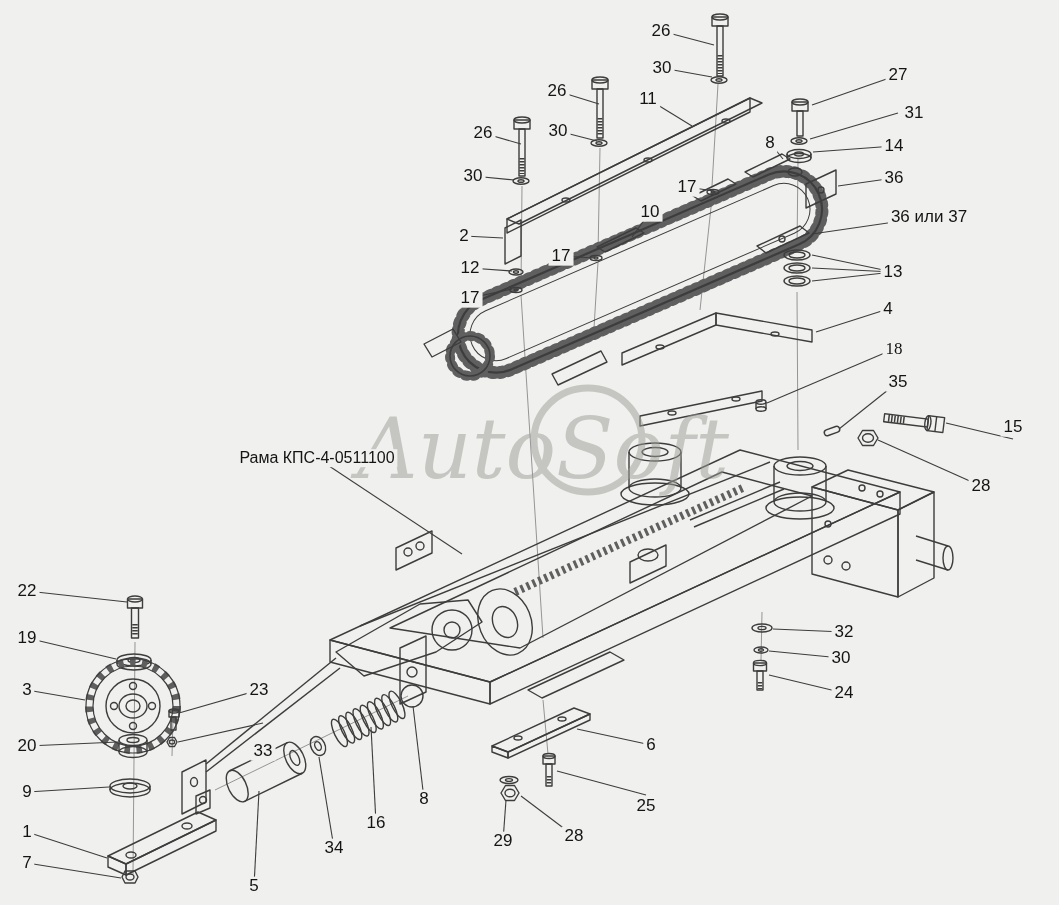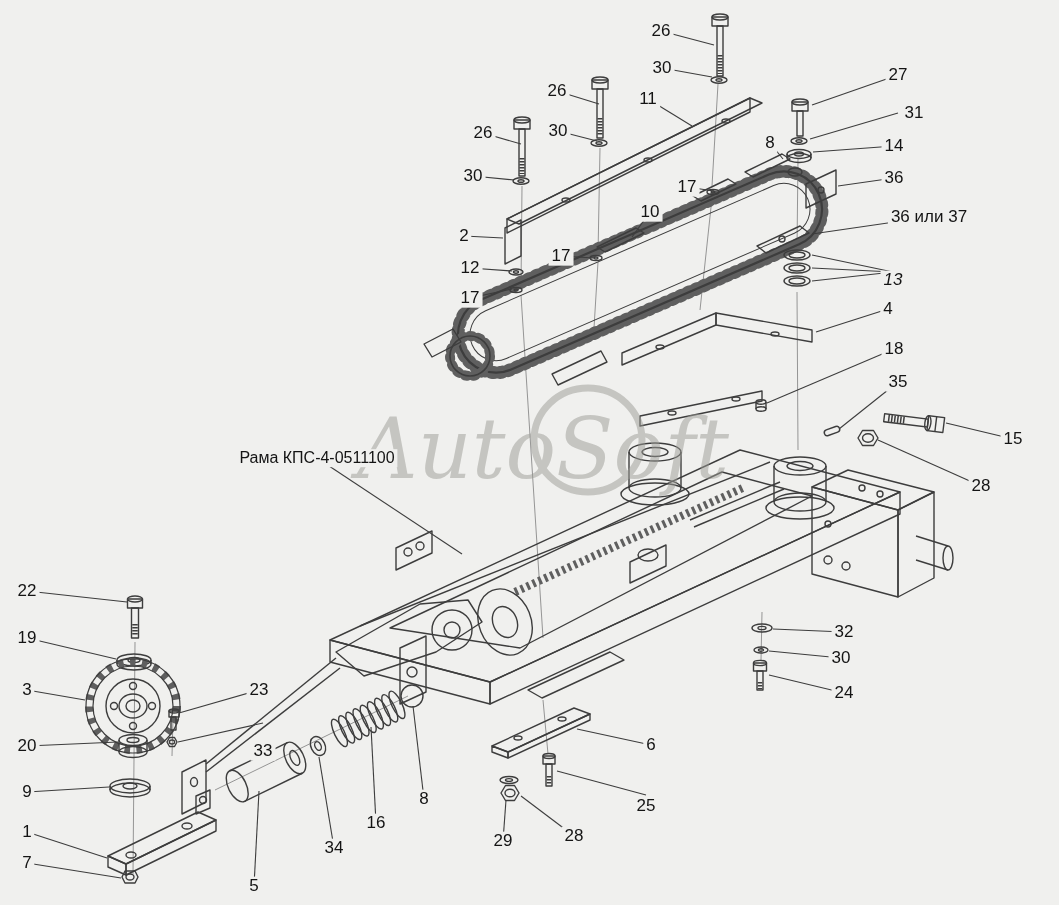--- a/index.html
+++ b/index.html
@@ -461,24 +461,24 @@
       <div class="callout" style="left: 770px; top: 143px;">8</div>
       <div class="callout" style="left: 894px; top: 178px;">36</div>
       <div class="callout" style="left: 687px; top: 187px;">17</div>
       <div class="callout" style="left: 929px; top: 217px;">36 или 37</div>
       <div class="callout" style="left: 650px; top: 212px;">10</div>
       <div class="callout" style="left: 464px; top: 236px;">2</div>
       <div class="callout" style="left: 561px; top: 256px;">17</div>
       <div class="callout" style="left: 470px; top: 268px;">12</div>
       <div class="callout" style="left: 470px; top: 298px;">17</div>
       <div class="callout" style="left: 888px; top: 309px;">4</div>
-      <div class="callout" style="left: 893px; top: 280px; font-style: italic;">13</div>
-      <div class="callout" style="left: 894px; top: 349px;">18</div>
+      <div class="callout" style="left: 893px; top: 272px;">13</div>
+      <div class="callout" style="left: 894px; top: 349px; font-family: Liberation Serif, serif;">18</div>
       <div class="callout" style="left: 898px; top: 382px;">35</div>
-      <div class="callout" style="left: 1013px; top: 439px;">15</div>
+      <div class="callout" style="left: 1013px; top: 427px;">15</div>
       <div class="callout" style="left: 981px; top: 486px;">28</div>
       <div class="callout small" style="left: 317px; top: 458px;">Рама КПС-4-0511100</div>
       <div class="callout" style="left: 27px; top: 591px;">22</div>
       <div class="callout" style="left: 27px; top: 638px;">19</div>
       <div class="callout" style="left: 27px; top: 690px;">3</div>
       <div class="callout" style="left: 27px; top: 746px;">20</div>
       <div class="callout" style="left: 27px; top: 792px;">9</div>
       <div class="callout" style="left: 27px; top: 832px;">1</div>
       <div class="callout" style="left: 27px; top: 863px;">7</div>
       <div class="callout" style="left: 259px; top: 690px;">23</div>

